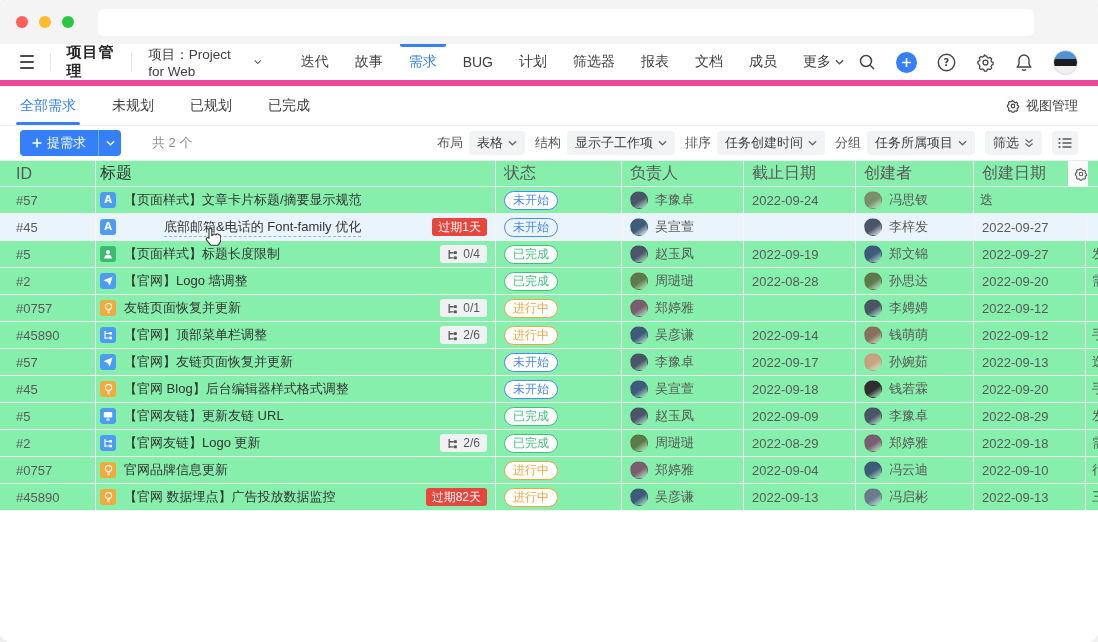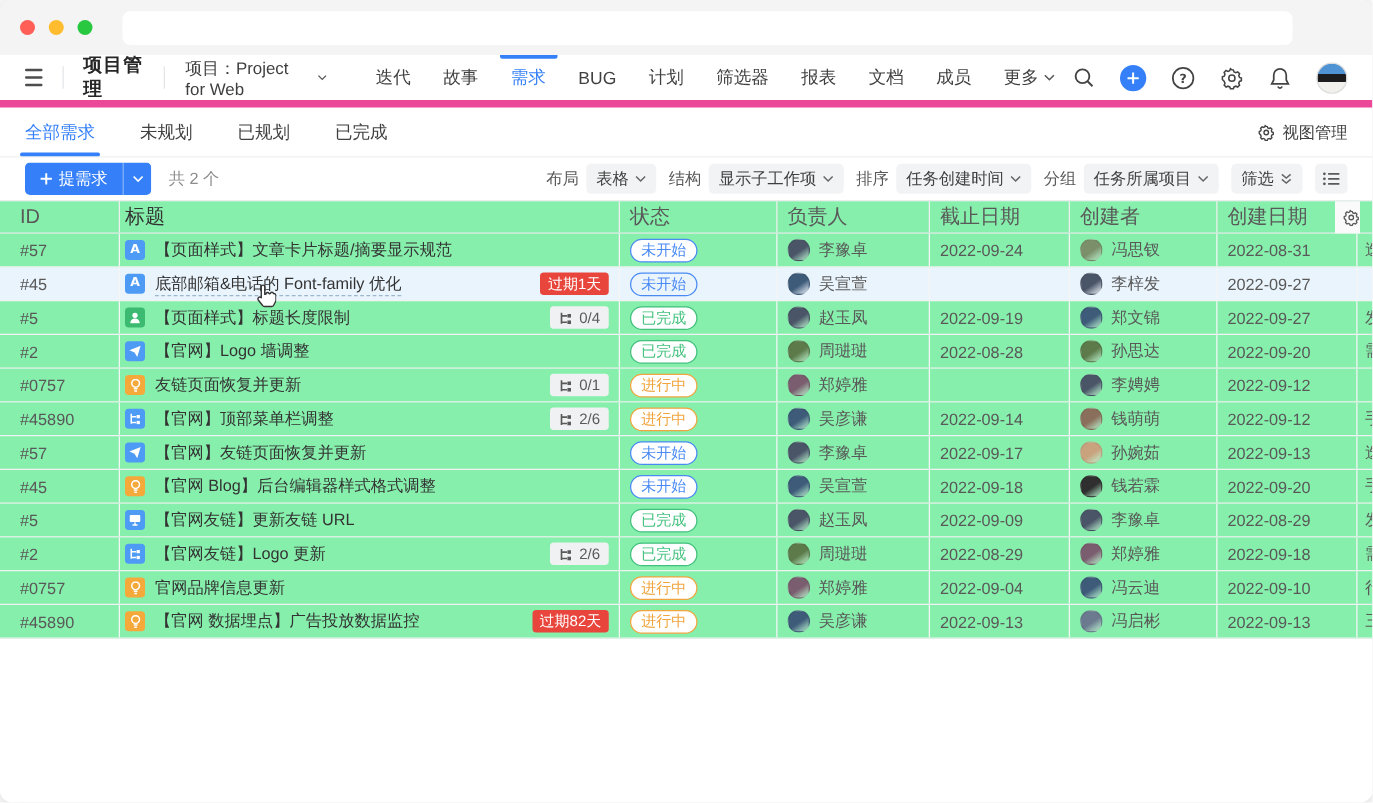--- a/index.html
+++ b/index.html
@@ -69,21 +69,21 @@
     margin-right:36px; font-size:14px; color:#404040; cursor:pointer;
   }
   .view-tab.active { color:var(--accent); }
   .view-tab.active::after {
     content:''; position:absolute; bottom:0; left:-4px; right:-4px; height:3px;
     background:var(--accent); border-radius:2px;
   }
   .view-manage { margin-left:auto; display:flex; align-items:center; gap:6px; font-size:13px; color:#404040; cursor:pointer; }
   
   .toolbar {
-    height:34px; flex:0 0 34px; display:flex; align-items:center; padding:0 20px; gap:0;
+    height:34px; flex:0 0 34px; display:flex; align-items:center; padding:0 20px; gap:17px;
   }
   .split-btn { display:flex; height:26px; border-radius:4px; overflow:hidden; cursor:pointer; }
   .split-main {
     background:var(--accent); color:#fff; font-size:13px; display:flex; align-items:center;
     gap:5px; padding:0 12px; border-right:1px solid rgba(255,255,255,.35);
   }
   .split-caret { background:var(--accent); color:#fff; width:22px; display:flex; align-items:center; justify-content:center; }
   .count-text { margin-left:14px; font-size:13px; color:#8c8c8c; }
   .toolbar-right { margin-left:auto; display:flex; align-items:center; gap:10px; }
   .ctl { display:flex; align-items:center; gap:6px; }
@@ -115,21 +115,21 @@
   .c-created { width:112px; flex:0 0 112px; }
   .c-extra { flex:1 1 auto; border-right:none; padding:0 0 0 6px; }
   .th.c-id { padding-left:16px; }
   .task-icon {
     width:16px; height:16px; border-radius:3px; flex:0 0 16px; margin-right:8px;
     display:flex; align-items:center; justify-content:center; color:#fff;
   }
   .task-icon svg { display:block; }
   .task-icon .ltr { font-size:10px; font-weight:bold; line-height:1; font-family:"DejaVu Sans", sans-serif; }
   .title-text { overflow:hidden; text-overflow:ellipsis; }
-  .title-text.hovered { border-bottom:1px dashed #9bb6cf; }
+  .title-text.hovered { border-bottom:1px dashed #9bb6cf;margin-left:40px; }
   .overdue-badge {
     margin-left:auto; background:var(--danger); color:#fff; font-size:12px;
     height:18px; border-radius:3px; padding:0 6px; display:flex; align-items:center; flex:0 0 auto;
   }
   .subtask-pill {
     margin-left:auto; background:#f0f1f2; color:#595959; font-size:12px; height:18px;
     border-radius:3px; padding:0 7px; display:flex; align-items:center; gap:5px; flex:0 0 auto;
   }
   .status-pill {
     height:19px; border-radius:10px; border:1px solid; padding:0 8px;
@@ -380,21 +380,20 @@
           </div>
           <div class="td c-owner">
             <span class="avatar" style="background: linear-gradient(145deg, rgb(74, 85, 104) 55%, rgba(255, 255, 255, 0.45));"></span>
             <span>李豫卓</span>
           </div>
           <div class="td c-due">2022-09-24</div>
           <div class="td c-creator">
             <span class="avatar" style="background: linear-gradient(145deg, rgb(124, 143, 107) 55%, rgba(255, 255, 255, 0.45));"></span>
             <span>冯思钗</span>
           </div>
-          <div class="td c-created">2022-08-31</div>
           <div class="td c-extra">迭</div>
         </div>
         <div class="tr hl">
           <div class="td c-id">#45</div>
           <div class="td c-title">
             <span class="task-icon" style="background: rgb(77, 155, 244);">
               <span class="ltr">A</span>
             </span>
             <span class="title-text hovered">底部邮箱&amp;电话的 Font-family 优化</span>
             <span class="overdue-badge">过期1天</span>

